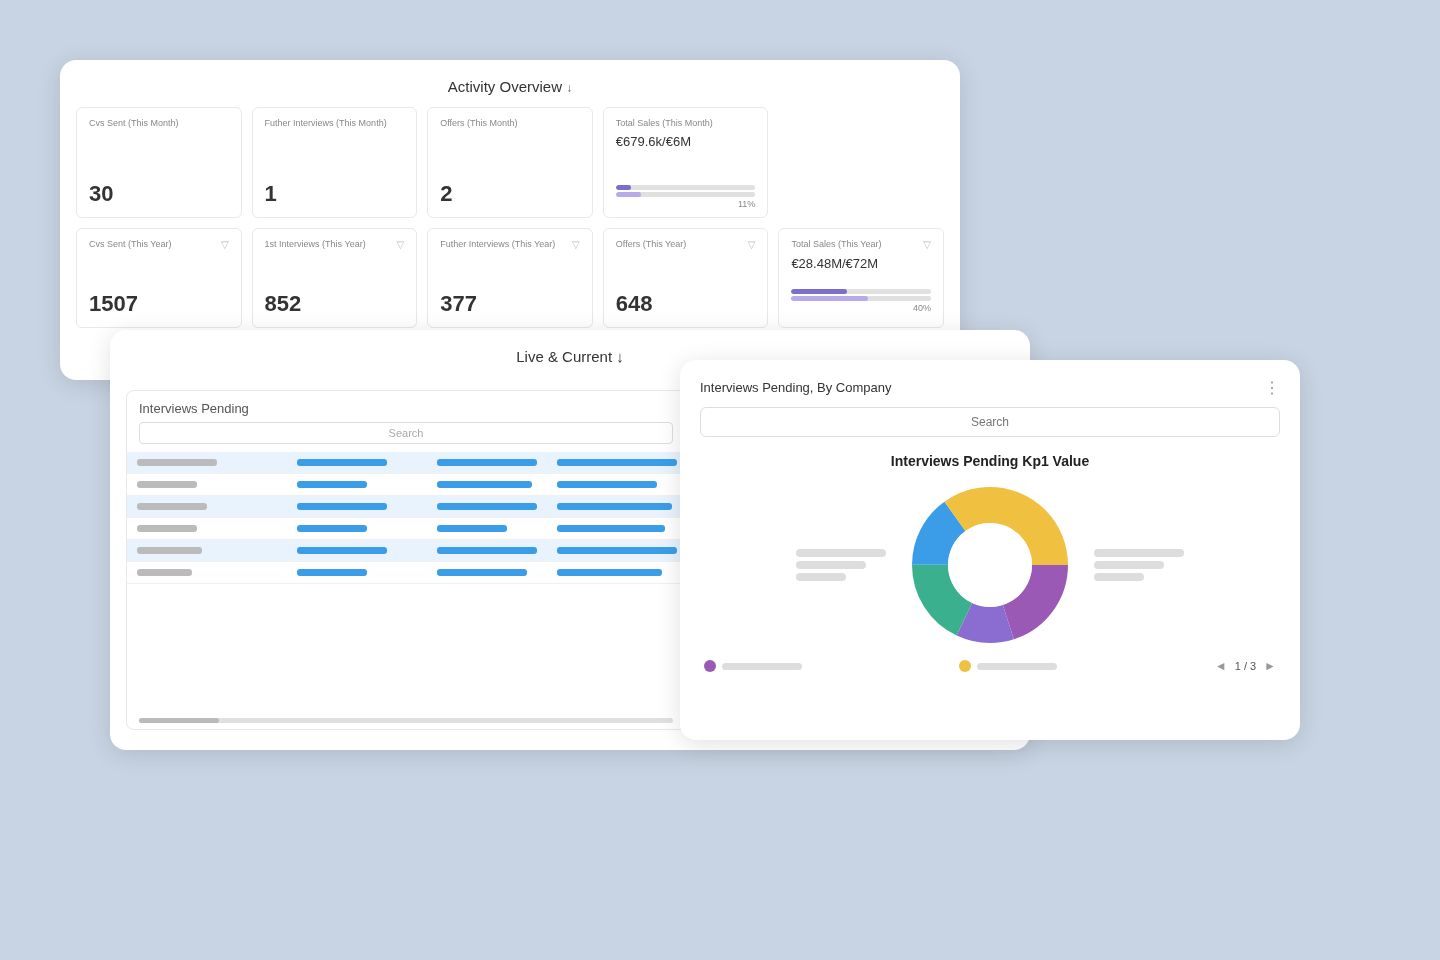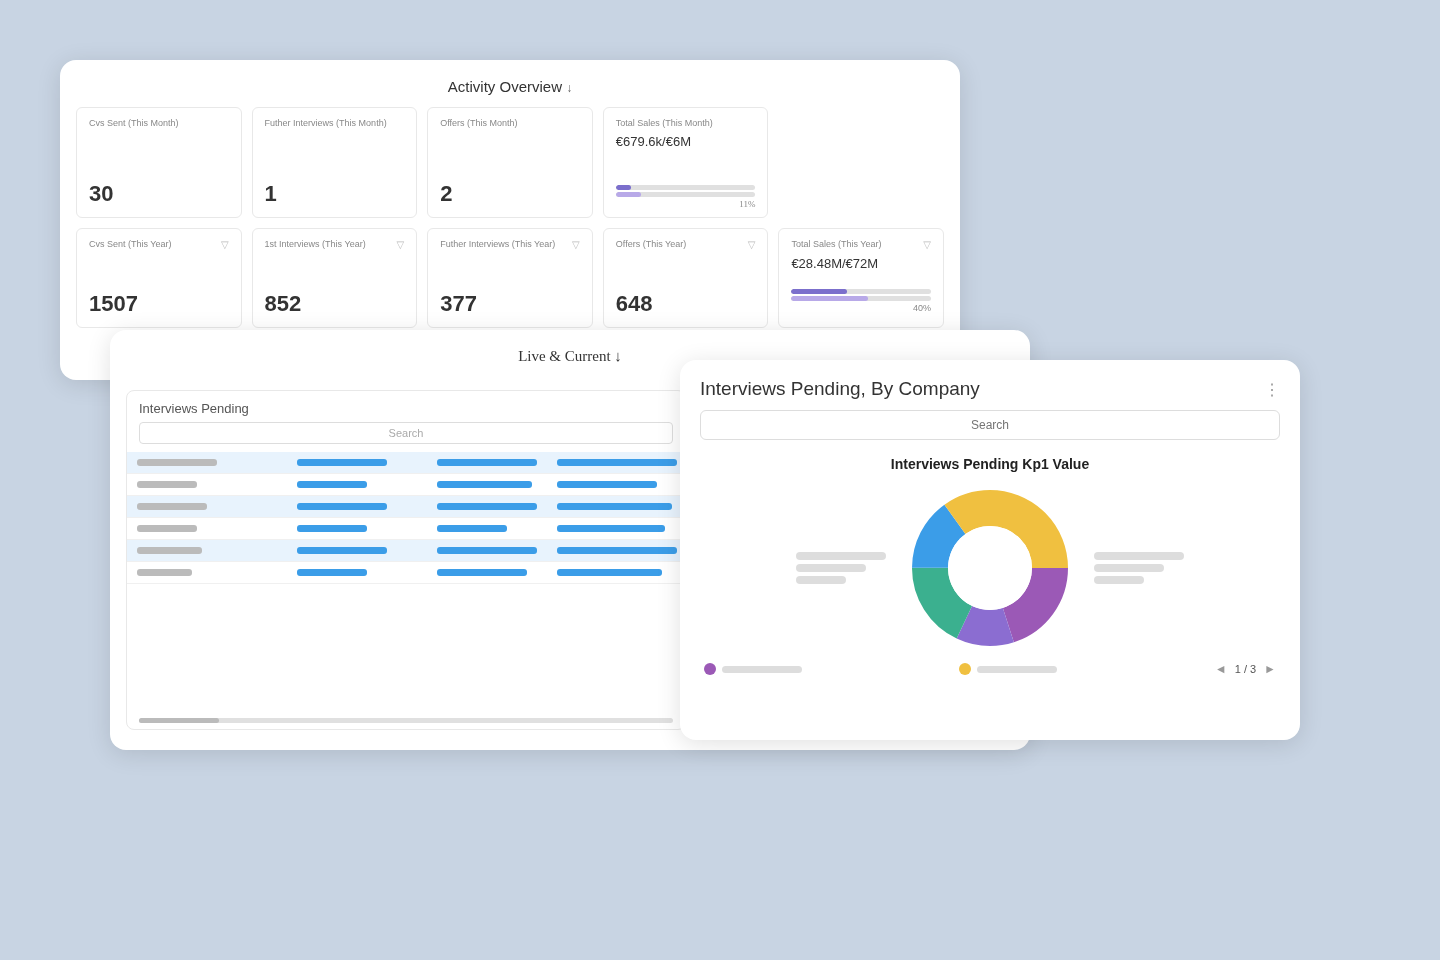--- a/index.html
+++ b/index.html
@@ -116,21 +116,20 @@
       width: 920px;
       height: 420px;
       z-index: 2;
     }
     .live-card .card-title {
       text-align: center;
       padding: 18px 0 12px;
       font-size: 15px;
       color: #333;
       font-weight: 400;
-      font-family: Liberation Serif, serif;
     }
 
     
     .interviews-panel {
       position: absolute;
       top: 60px;
       left: 16px;
       width: 560px;
       height: 340px;
       background: #fff;
@@ -235,21 +234,21 @@
       z-index: 3;
       padding: 18px 20px;
     }
     .company-card-header {
       display: flex;
       justify-content: space-between;
       align-items: center;
       margin-bottom: 10px;
     }
     .company-card-title {
-      font-size: 19px;
+      font-size: 13px;
       color: #333;
       font-weight: 500;
     }
     .more-icon {
       color: #999;
       font-size: 16px;
       cursor: pointer;
     }
     .company-search {
       border: 1px solid #ddd;
@@ -366,21 +365,21 @@
         <div class="stat-label">
           <span>Offers (This Month)</span>
         </div>
         <div class="stat-value">2</div>
       </div>
       <div class="stat-box">
         <div class="stat-label">
           <span>Total Sales (This Month)</span>
         </div>
         <div class="stat-value-small">€679.6k/€6M</div>
-        <div style="margin-top: 36px; font-family: Liberation Serif, serif;">
+        <div style="margin-top: 36px;">
           <div class="progress-bar-wrap">
             <div class="progress-bar-fill green" style="width: 11%;"></div>
           </div>
           <div class="progress-bar-secondary">
             <div class="progress-bar-secondary-fill" style="width: 18%;"></div>
           </div>
           <div class="stat-percent">11%</div>
         </div>
       </div>
     </div>

